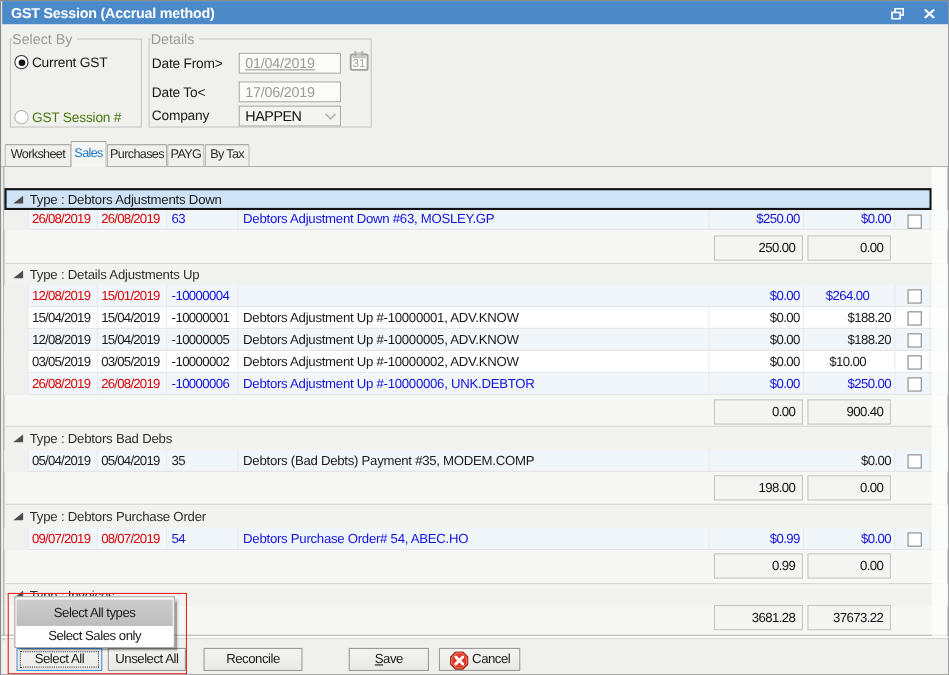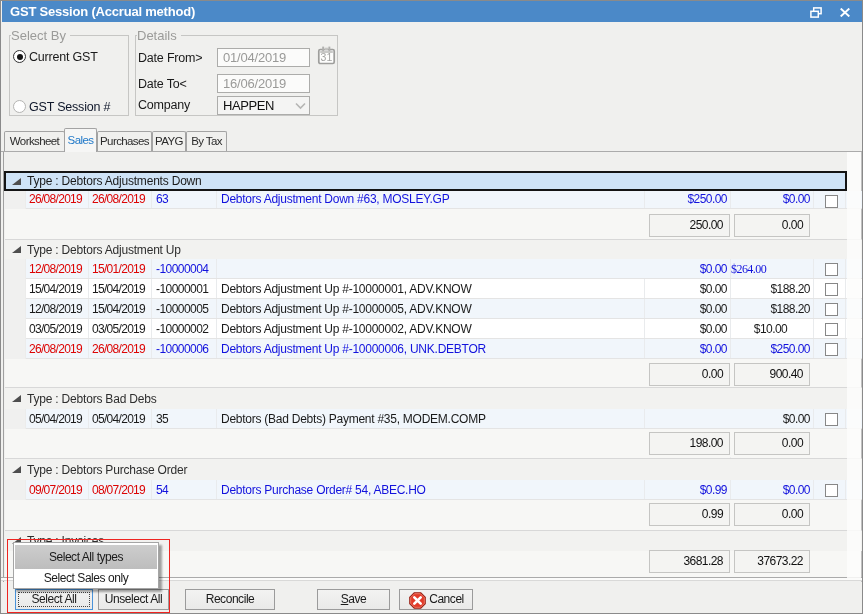--- a/index.html
+++ b/index.html
@@ -60,37 +60,37 @@
       <path d="M0.7 0.6 L9.3 8.4 M9.3 0.6 L0.7 8.4" stroke="#fff" stroke-width="2"></path>
     </svg>
   </div>
 
   <div class="grp" style="left:8px; top:34px; width:120px; height:81px;">
     <span class="cap">Select By</span>
   </div>
   <div class="radio on" style="left:12px; top:49px;"></div>
   <span class="lbl13" style="left:28px; top:49px;">Current GST</span>
   <div class="radio dis" style="left:12px; top:99px;"></div>
-  <span class="lbl13" style="left:28px; top:99px; color:#0f172a;">GST Session #</span>
+  <span class="lbl13" style="left:28px; top:99px; color:#4d7c0f;">GST Session #</span>
 
   <div class="grp" style="left:134px; top:34px; width:203px; height:81px;">
     <span class="cap">Details</span>
   </div>
   <span class="lbl13" style="left:137px; top:50px;">Date From&gt;</span>
-  <div class="ed" style="left:216px; top:47px; width:93px; height:19px; line-height:17px;">01/04/2019</div>
+  <div class="ed" style="left:216px; top:47px; width:93px; height:19px; line-height:17px;text-decoration:underline;">01/04/2019</div>
   <svg style="position:absolute; left:315px; top:44px;" width="20" height="20" viewBox="0 0 20 20">
     <rect x="2.8" y="4.5" width="15.4" height="14" rx="1.5" fill="#fdfdfc" stroke="#9e9e9c" stroke-width="1.7"></rect>
     <rect x="4.2" y="5.6" width="12.6" height="2.4" fill="#c9c9c7"></rect>
     <rect x="6.2" y="1.6" width="1.9" height="4.6" fill="#b0b0ae"></rect>
     <rect x="12.4" y="1.6" width="1.9" height="4.6" fill="#b0b0ae"></rect>
     <rect x="8.6" y="2.7" width="3.3" height="2.2" fill="#c5c5c3"></rect>
     <text x="10.4" y="16.2" font-size="10.5" fill="#a2a2a0" text-anchor="middle" font-family="Liberation Sans">31</text>
   </svg>
   <span class="lbl13" style="left:137px; top:76px;">Date To&lt;</span>
-  <div class="ed" style="left:216px; top:73px; width:93px; height:19px; line-height:17px;">16/06/2019</div>
+  <div class="ed" style="left:216px; top:73px; width:93px; height:19px; line-height:17px;">17/06/2019</div>
   <span class="lbl13" style="left:137px; top:97px;">Company</span>
   <div class="ed" style="left:216px; top:95px; width:93px; height:19px; line-height:17px; background:#f4f4f3; color:#111; letter-spacing:-0.4px;">HAPPEN
     <svg style="position:absolute; right:3px; top:5px;" width="11" height="8" viewBox="0 0 11 8">
       <path d="M1 1.5 L5.5 6 L10 1.5" stroke="#b6b6b4" stroke-width="1.6" fill="none"></path>
     </svg>
   </div>
 
   <div class="tabline"></div>
   <div class="tab" style="left:3px; top:130px; width:61px; height:20px; line-height:19px;">Worksheet</div>
   <div class="tab" style="left:96px; top:130px; width:55px; height:20px; line-height:19px;">Purchases</div>
@@ -118,29 +118,29 @@
       </div>
         <div style="position:absolute; left:1px; top:57px; width:856px; height:30px; background:#f7f7f5;"></div>
     <div style="position:absolute; left:1px; top:207px; width:856px; height:28px; background:#f7f7f5;"></div>
     <div style="position:absolute; left:1px; top:277px; width:856px; height:29px; background:#f7f7f5;"></div>
     <div style="position:absolute; left:1px; top:348px; width:856px; height:30px; background:#f7f7f5;"></div>
     <div style="position:absolute; left:1px; top:398px; width:856px; height:28px; background:#f7f7f5;"></div>
 <div class="fbox num" style="left:645px; top:62px; width:81px;">250.00</div>
       <div class="fbox num" style="left:730px; top:62px; width:76px;">0.00</div>
     <div class="grow" style="top:87px; height:20px;">
         <div class="tri" style="top:6px;"></div>
-        <span class="gtxt" style="line-height:20px;">Type : Debtors Adjustment Up</span>
+        <span class="gtxt" style="line-height:20px;">Type : Details Adjustments Up</span>
       </div>
     <div class="row s1" style="top:107px; height:20px; border-bottom:1px solid #e4e4e4;">
         <div class="ind"></div>
         <div class="cell red dtc" style="left:22px; width:63px; padding-left:3px;">12/08/2019</div>
         <div class="cell red dtc" style="left:85px; width:63px; padding-left:3px;">15/01/2019</div>
         <div class="cell blue num" style="left:148px; width:65px; padding-left:4px;">-10000004</div>
         <div class="cell blue num" style="left:641px; width:86px; text-align:right; padding-right:3px;">$0.00</div>
-        <div class="cell blue num" style="left:727px; width:83px; text-align:left; padding-right:3px;font-family:Liberation Serif, serif;">$264.00</div>
+        <div class="cell blue num" style="left:727px; width:83px; text-align:center; padding-right:3px;">$264.00</div>
         <div class="cell" style="left:810px; width:32px; border-right:1px solid #e9ebed;"></div>
         <div class="cb" style="top:4px;"></div>
       </div>
     <div class="row s0" style="top:127px; height:20px; border-bottom:1px solid #e4e4e4;">
         <div class="ind"></div>
         <div class="cell dtc" style="left:22px; width:63px; padding-left:3px;">15/04/2019</div>
         <div class="cell dtc" style="left:85px; width:63px; padding-left:3px;">15/04/2019</div>
         <div class="cell  num" style="left:148px; width:65px; padding-left:4px;">-10000001</div>
         <div class="cell  cmt" style="left:213px; width:428px; padding-left:4px;">Debtors Adjustment Up #-10000001, ADV.KNOW</div>
         <div class="cell  num" style="left:641px; width:86px; text-align:right; padding-right:3px;">$0.00</div>

